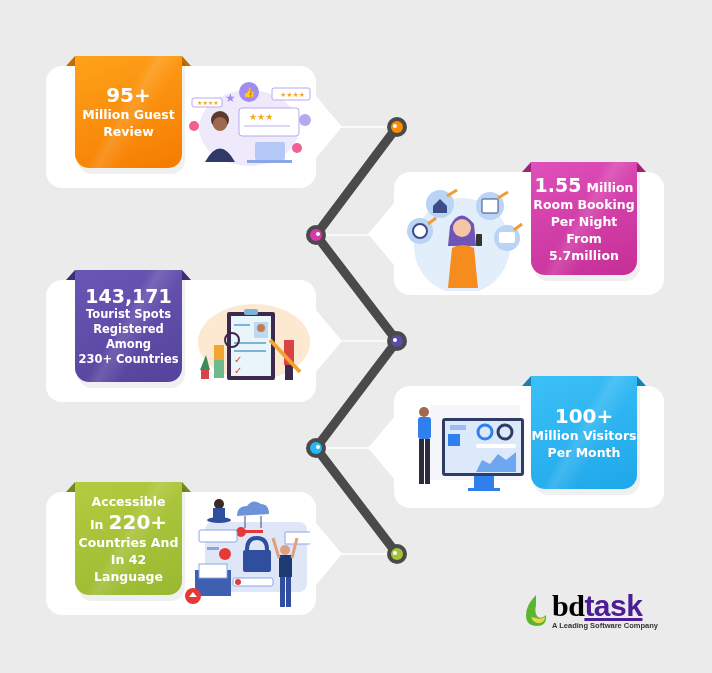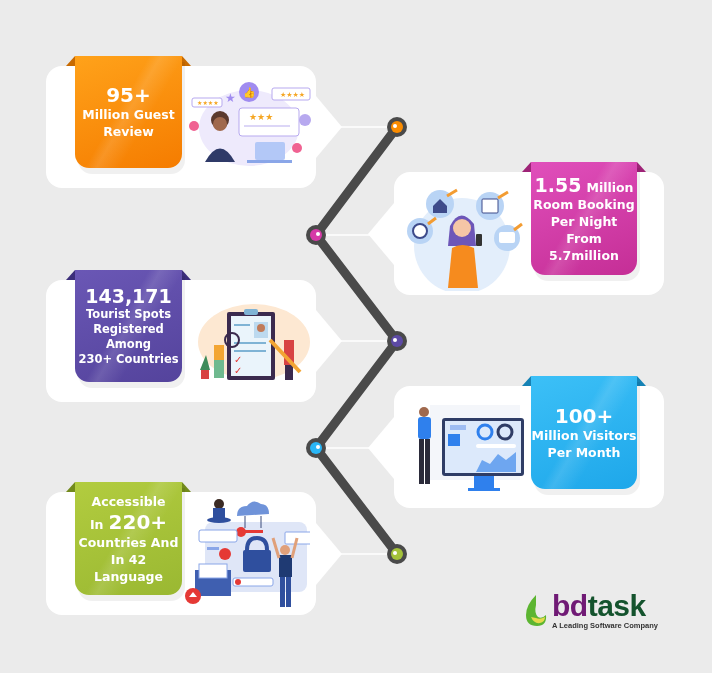--- a/index.html
+++ b/index.html
@@ -223,15 +223,15 @@
       <circle cx="397" cy="554" r="6" fill="#a4c23a"></circle>
       <circle cx="395" cy="553" r="2" fill="#fff"></circle>
     </g>
 </svg>
 
 <div class="logo">
   <svg width="28" height="36" viewBox="0 0 28 36" style="position:absolute;left:0;top:0;">
     <path d="M14 2 Q4 12 4 22 Q4 33 15 33 Q25 33 24 22 Q20 26 16 24 Q12 20 14 12 Z" fill="#5cb531"></path>
     <path d="M9 24 Q12 31 18 30 Q23 29 23 24 Q18 27 14 25 Z" fill="#e5d94a"></path>
   </svg>
-  <div class="logo-word"><span style="color:#701a75;">bd</span><span style="color:#14532d;">task</span></div>
+  <div class="logo-word"><span style="color:#000000;font-family:Liberation Serif, serif;">bd</span><span style="color:#4c1d95;text-decoration:underline;">task</span></div>
   <div class="logo-tag">A Leading Software Company</div>
 </div>
 
 </body></html>

